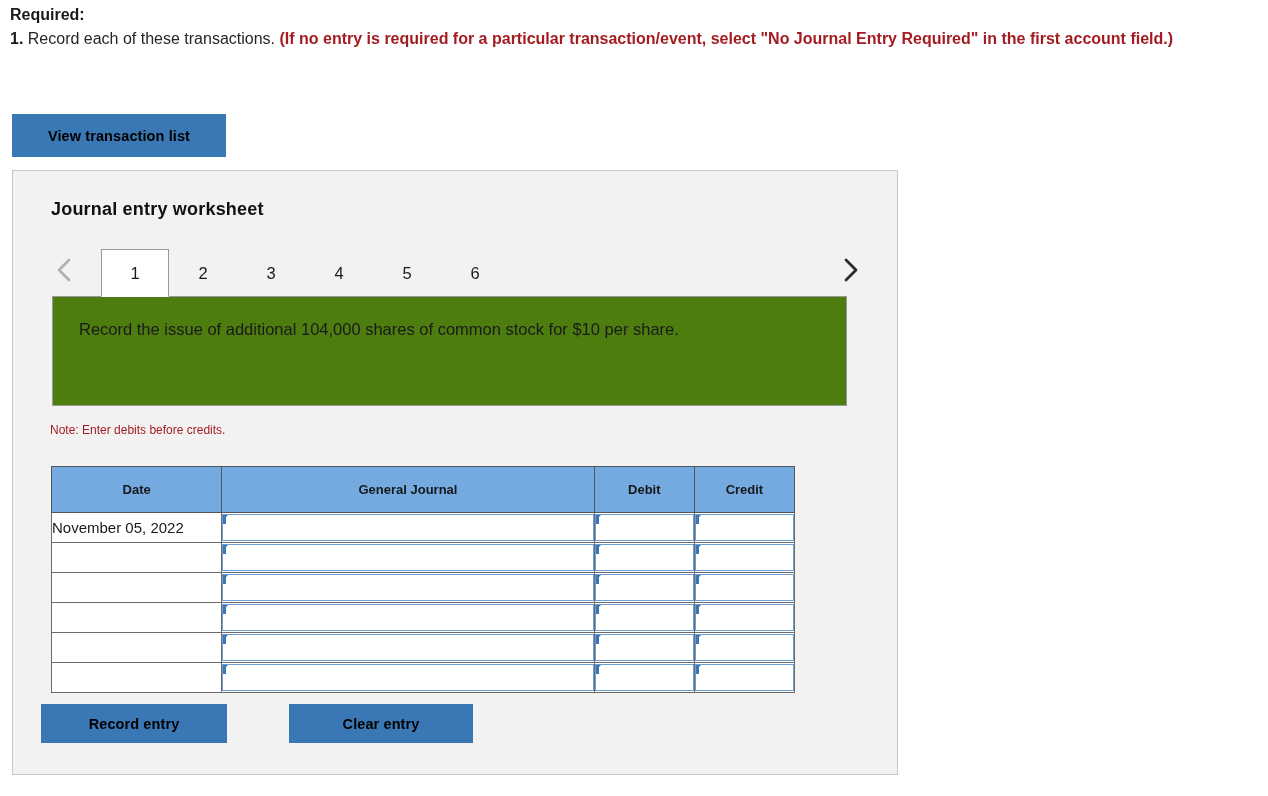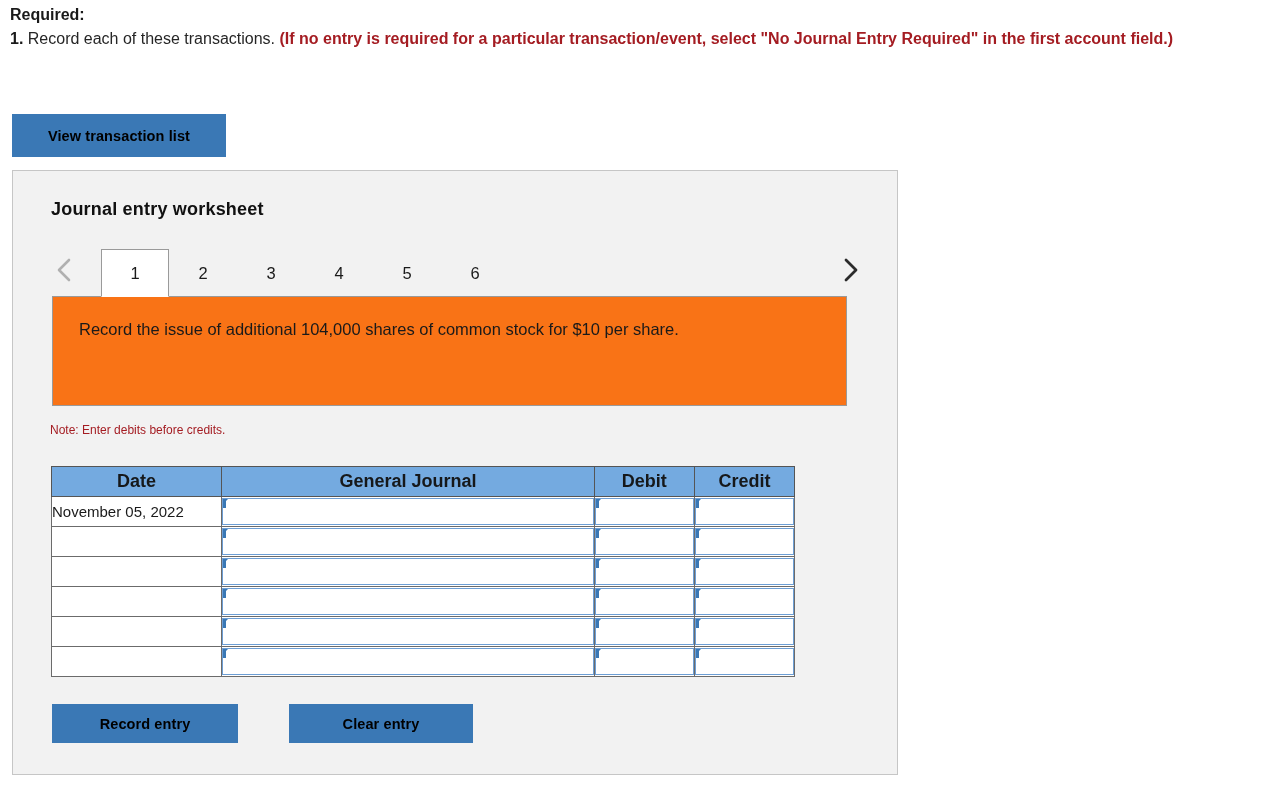--- a/index.html
+++ b/index.html
@@ -141,21 +141,21 @@
     z-index: 3;
   }
 
   
   .desc-box {
     position: absolute;
     left: 39px;
     top: 125px;
     width: 795px;
     height: 110px;
-    background: #f97316;
+    background: #4d7c0f;
     border: 1px solid #9a9a9a;
     box-sizing: border-box;
     z-index: 2;
   }
   .desc-text {
     position: absolute;
     left: 26px;
     top: 20px;
     right: 22px;
     font-size: 16.5px;
@@ -178,26 +178,26 @@
     left: 38px;
     top: 295px;
     width: 744px;
     border-collapse: collapse;
     table-layout: fixed;
     background: #ffffff;
   }
   .journal-table th {
     background: #74aae0;
     color: #16181a;
-    font-size: 18px;
+    font-size: 13px;
     font-weight: bold;
     height: 29px;
     border: 1px solid #555555;
     text-align: center;
-    padding: 0;
+    padding: 8px;
   }
   .journal-table td {
     border: 1px solid #6b6b6b;
     height: 29px;
     padding: 0;
     vertical-align: middle;
     background: #ffffff;
   }
   .col-date { width: 170px; }
   .col-gj   { width: 372px; }
@@ -239,21 +239,21 @@
     left: 0px;
     top: 0px;
     width: 3px;
     height: 9px;
     background: #3a78b5;
   }
 
   
   .btn-record {
     position: absolute;
-    left: 39px;
+    left: 28px;
     top: 533px;
     width: 186px;
     height: 39px;
   }
   .btn-clear {
     position: absolute;
     left: 276px;
     top: 533px;
     width: 184px;
     height: 39px;

